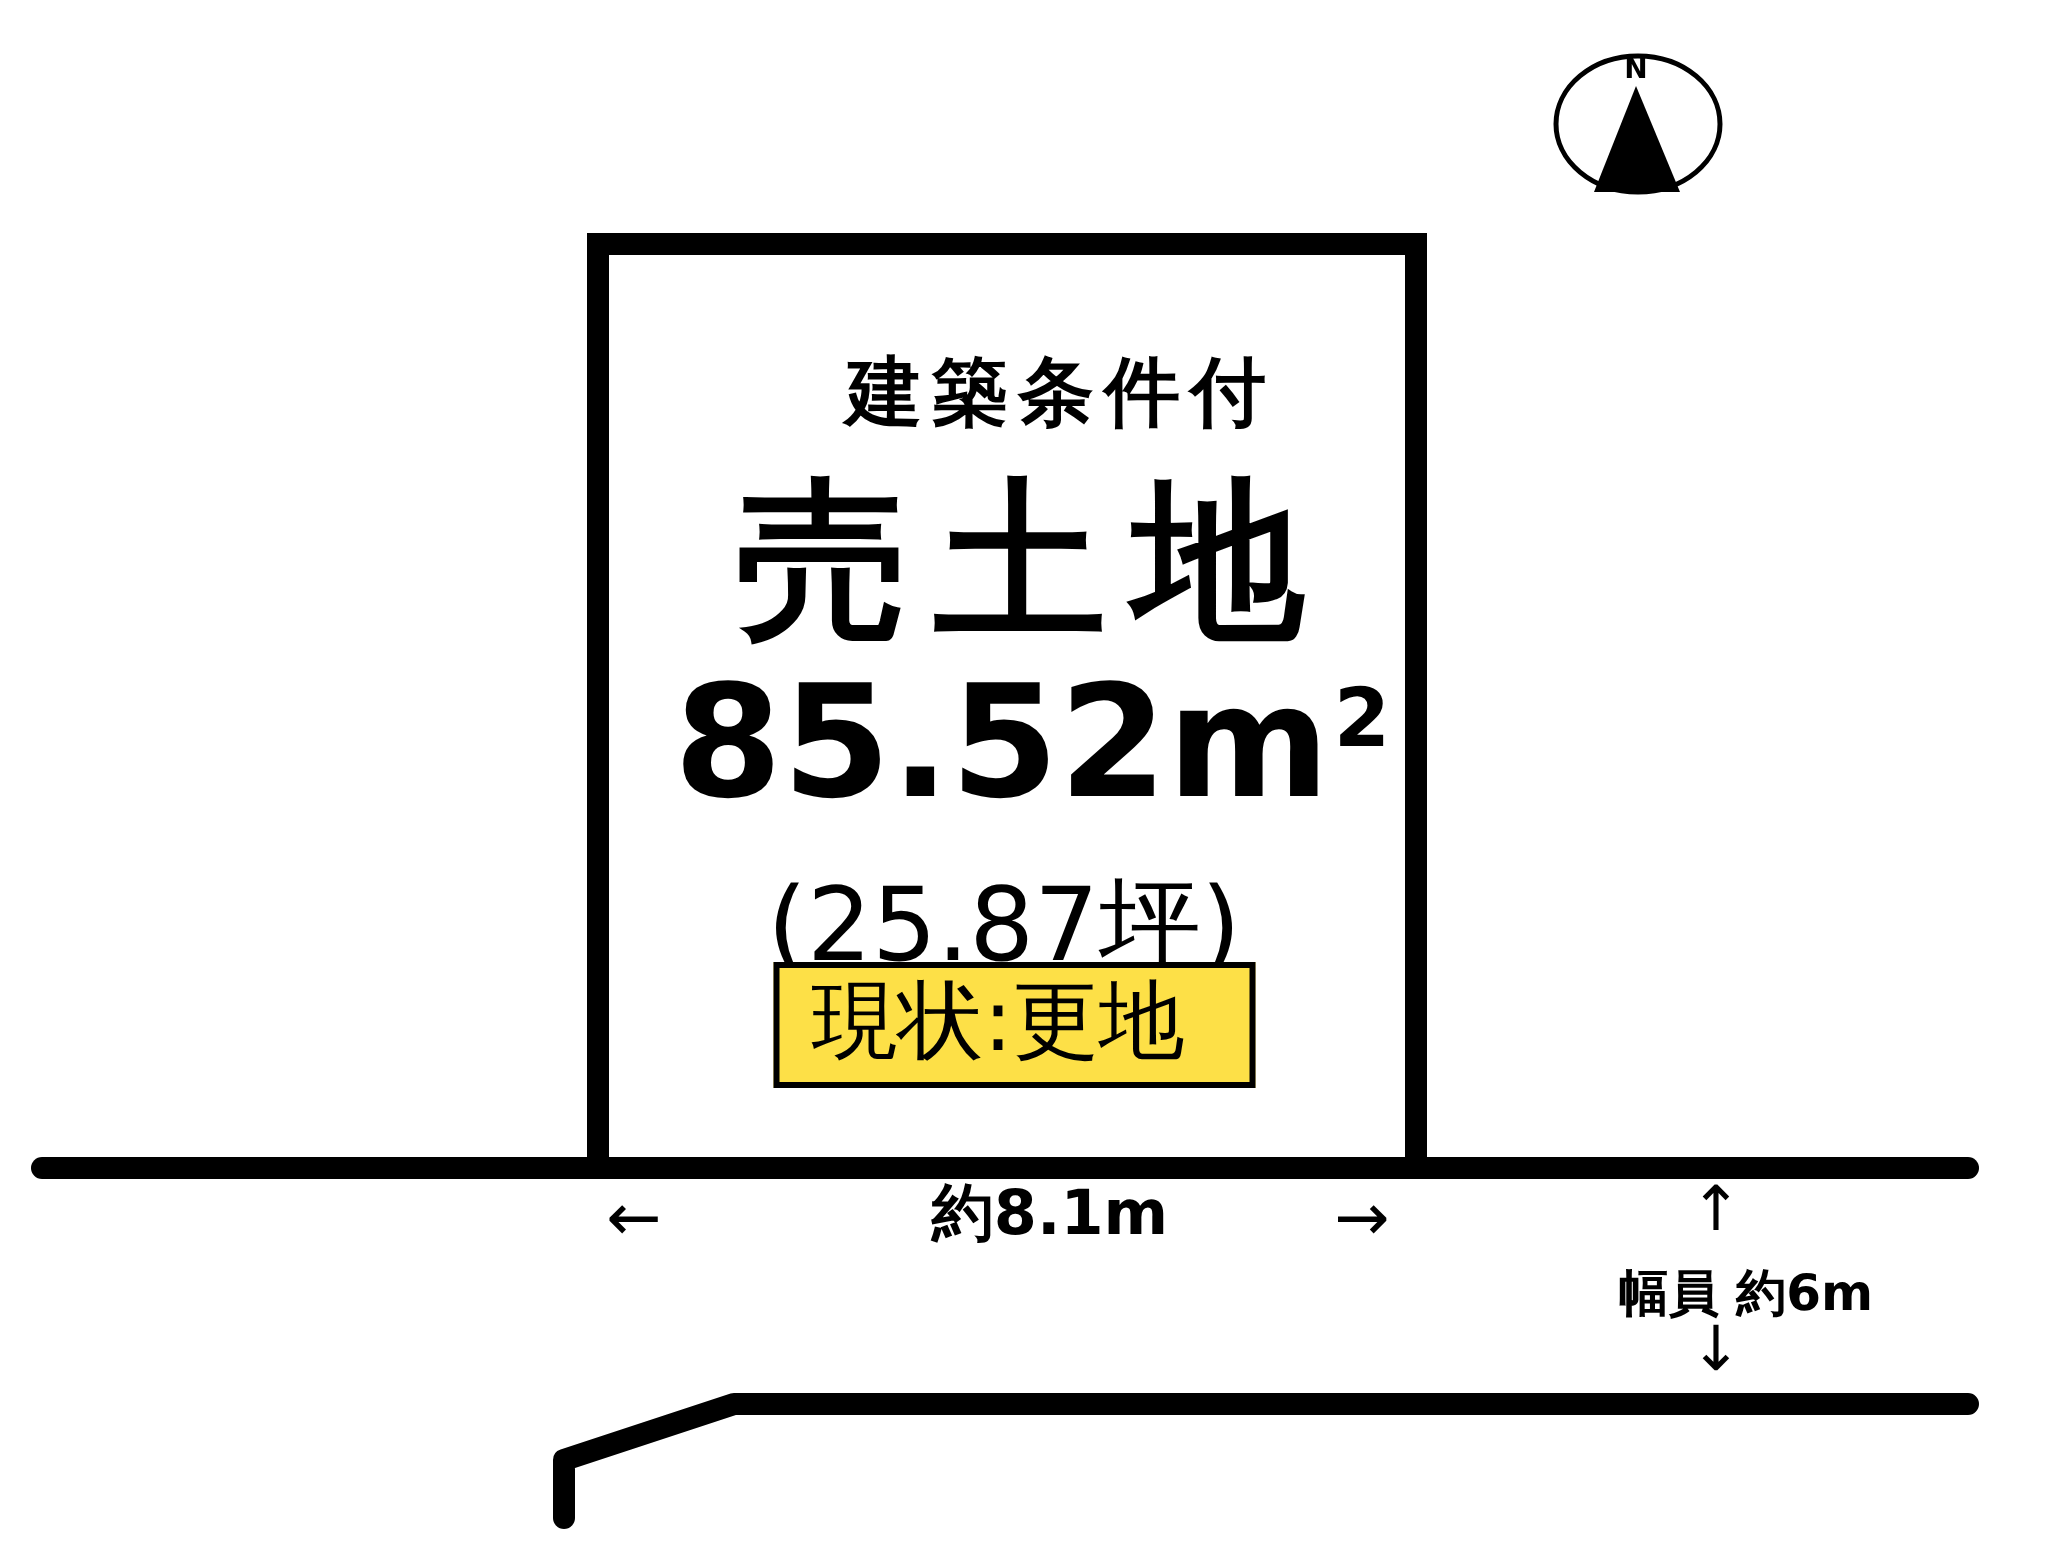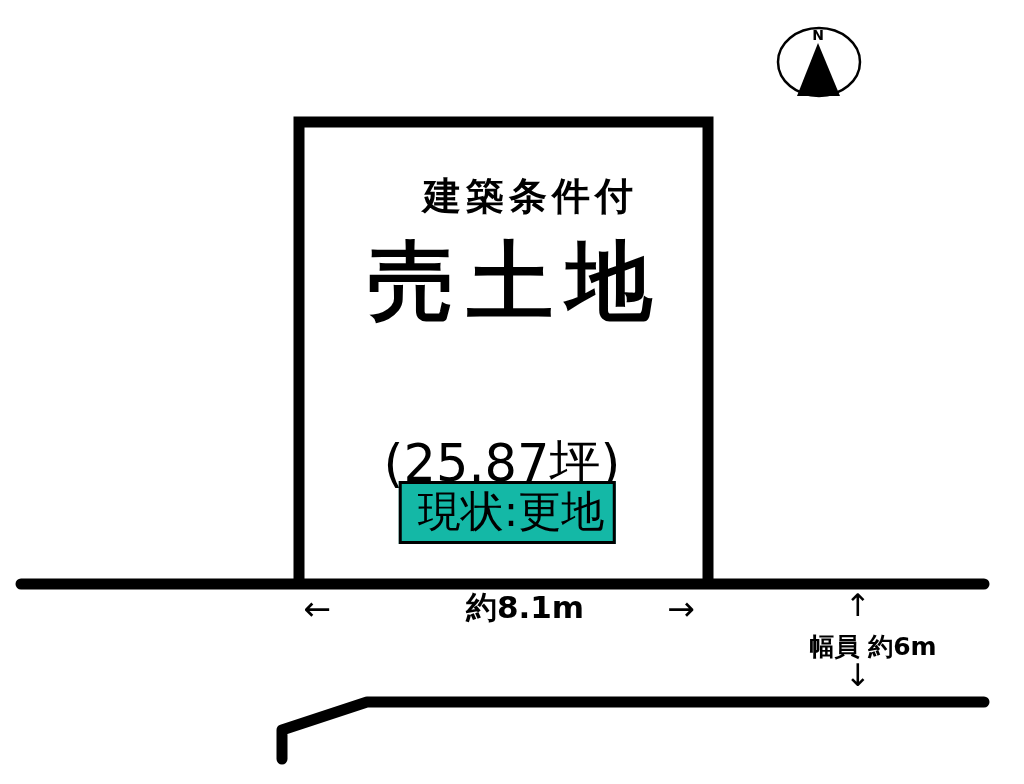--- a/index.html
+++ b/index.html
@@ -13,22 +13,22 @@
   }
   .abs { position:absolute; transform:translateX(-50%); white-space:nowrap; }
   svg.lines { position:absolute; left:0; top:0; width:1024px; height:784px; }
 
   .compass-n      { left:818px; top:27px;  font-size:14px; font-weight:700; }
   .cond-label     { left:528px; top:176px; font-size:38px; font-weight:600; letter-spacing:5px; padding-left:5px; line-height:1.1; }
   .sale-title     { left:510px; top:236px; font-size:86px; font-weight:700; letter-spacing:13px; padding-left:13px; line-height:1.05; }
   .area-sqm       { left:516px; top:333px; font-size:78px; font-weight:600; line-height:1.0; }
   .area-sqm sup   { font-size:0.52em; vertical-align:0.62em; margin-left:2px; }
   .area-tsubo     { left:502px; top:398px; font-size:51px; font-weight:500; line-height:1.0;margin-top:40px; }
-  .status-box     { left:507px; top:481px; border:3px solid #000; background:#14b8a6;
-                    padding:5px 8px 7px 16px; font-size:43px; font-weight:500; line-height:1.05; }
+  .status-box     { left:507px; top:481px; border:3px solid #000; background:#fde047;
+                    padding:5px 32px 7px 16px; font-size:43px; font-weight:500; line-height:1.05; }
   .frontage-arrow { top:592px; font-size:33px; font-weight:400; line-height:1; }
   .fa-left        { left:317px; }
   .fa-right       { left:681px; }
   .frontage-label { left:525px; top:592px; font-size:31px; font-weight:600; line-height:1; }
   .rw-arrow       { left:858px; font-size:31px; font-weight:400; line-height:1; }
   .rw-up          { top:590px; }
   .rw-down        { top:660px; }
   .rw-label       { left:873px; top:634px; font-size:25px; font-weight:600; line-height:1; }
 </style>
 </head>
@@ -45,20 +45,21 @@
 
     <line x1="21" y1="584" x2="984" y2="584" stroke="#000" stroke-width="11" stroke-linecap="round"></line>
 
     <path d="M984 702 L367 702 L282 730 L282 759" fill="none" stroke="#000" stroke-width="11" stroke-linecap="round" stroke-linejoin="round"></path>
   </svg>
 
   <div class="abs compass-n">N</div>
 
   <div class="abs cond-label">建築条件付</div>
   <div class="abs sale-title">売土地</div>
+  <div class="abs area-sqm"><span>85.52m</span><sup>2</sup></div>
   <div class="abs area-tsubo">(25.87坪)</div>
   <div class="abs status-box"><span>現状:更地</span></div>
 
   <div class="abs frontage-arrow fa-left">←</div>
   <div class="abs frontage-label">約8.1m</div>
   <div class="abs frontage-arrow fa-right">→</div>
 
   <div class="abs rw-arrow rw-up">↑</div>
   <div class="abs rw-label">幅員 約6m</div>
   <div class="abs rw-arrow rw-down">↓</div>

